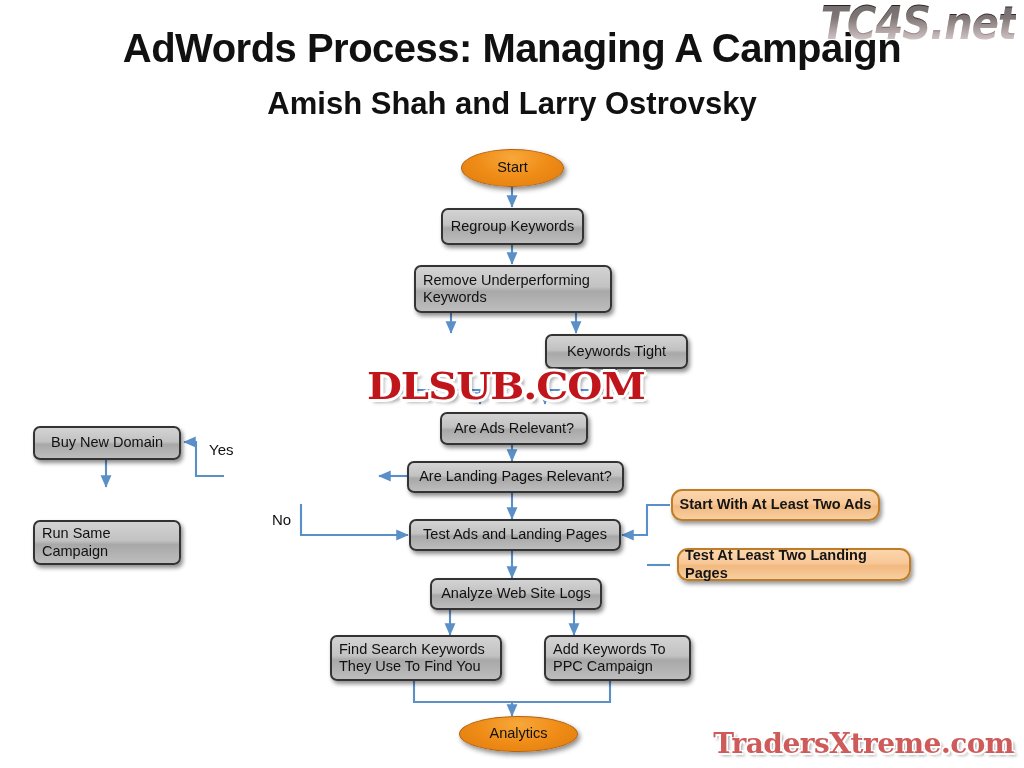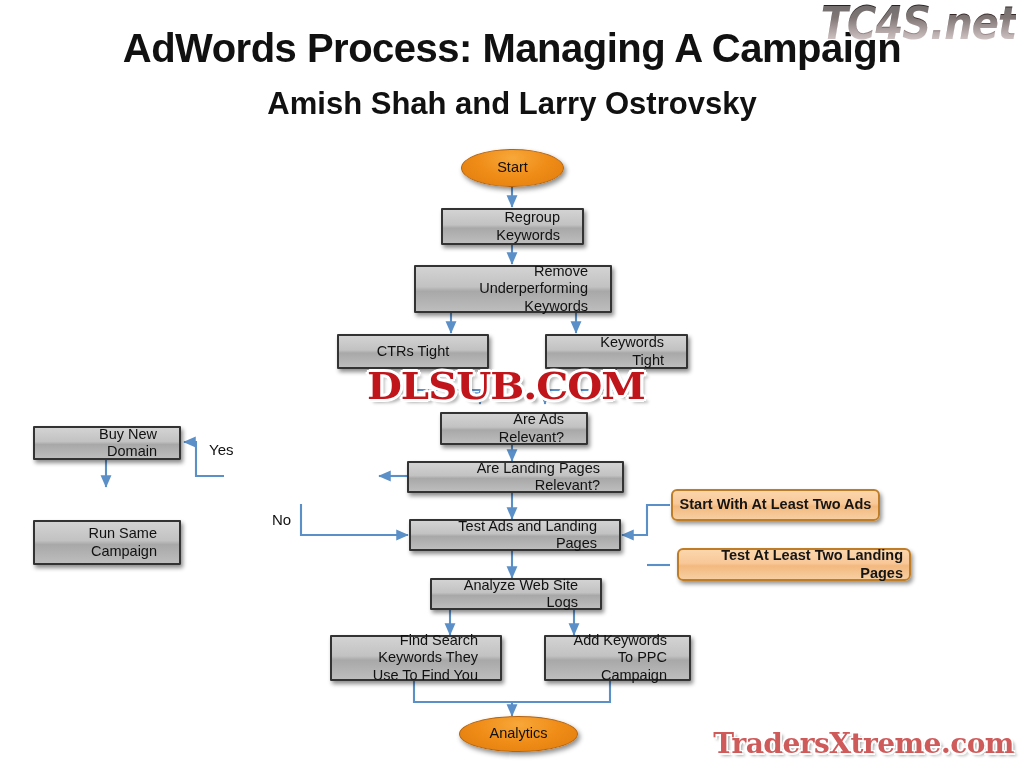--- a/index.html
+++ b/index.html
@@ -39,39 +39,39 @@
     white-space: nowrap;
   }
 
   
   .node {
     position: absolute;
     box-sizing: border-box;
     display: flex;
     align-items: center;
     justify-content: center;
-    text-align: right;
+    text-align: left;
     line-height: 1.18;
     z-index: 5;
   }
 
   .proc {
     border: 2px solid #333333;
-    border-radius: 1px;
+    border-radius: 7px;
     background: linear-gradient(to bottom, #d3d3d3 0%, #c2c2c2 45%, #a8a8a8 55%, #bdbdbd 100%);
     box-shadow: 2px 3px 4px rgba(0,0,0,0.45);
     color: #111111;
     font-size: 14.5px;
     font-weight: 400;
-    padding: 2px 22px;
+    padding: 2px 7px;
   }
 
   .tipbox {
     border: 2px solid #c07d28;
-    border-radius: 6px;
+    border-radius: 11px;
     background: linear-gradient(to bottom, #fbd6ac 0%, #f8c898 45%, #f2b97f 55%, #f7cfa1 100%);
     box-shadow: 2px 3px 4px rgba(0,0,0,0.42);
     color: #151515;
     font-size: 14.5px;
     font-weight: 700;
     padding: 2px 6px;
   }
 
   .term {
     border: 1.5px solid #b4620d;
@@ -236,23 +236,20 @@
   </div>
 
   <div class="node proc" style="left:441px; top:208px; width:143px; height:37px;">
     <span>Regroup Keywords</span>
   </div>
 
   <div class="node proc" style="left:414px; top:265px; width:198px; height:48px;">
     <span>Remove Underperforming Keywords</span>
   </div>
 
-  <div class="node proc" style="left:337px; top:334px; width:152px; height:35px;">
-    <span>CTRs Tight</span>
-  </div>
 
   <div class="node proc" style="left:545px; top:334px; width:143px; height:35px;">
     <span>Keywords Tight</span>
   </div>
 
   <div class="node proc" style="left:440px; top:404px; width:148px; height:33px;margin-top:8px;">
     <span>Are Ads Relevant?</span>
   </div>
 
   <div class="node proc" style="left:407px; top:461px; width:217px; height:32px;">

